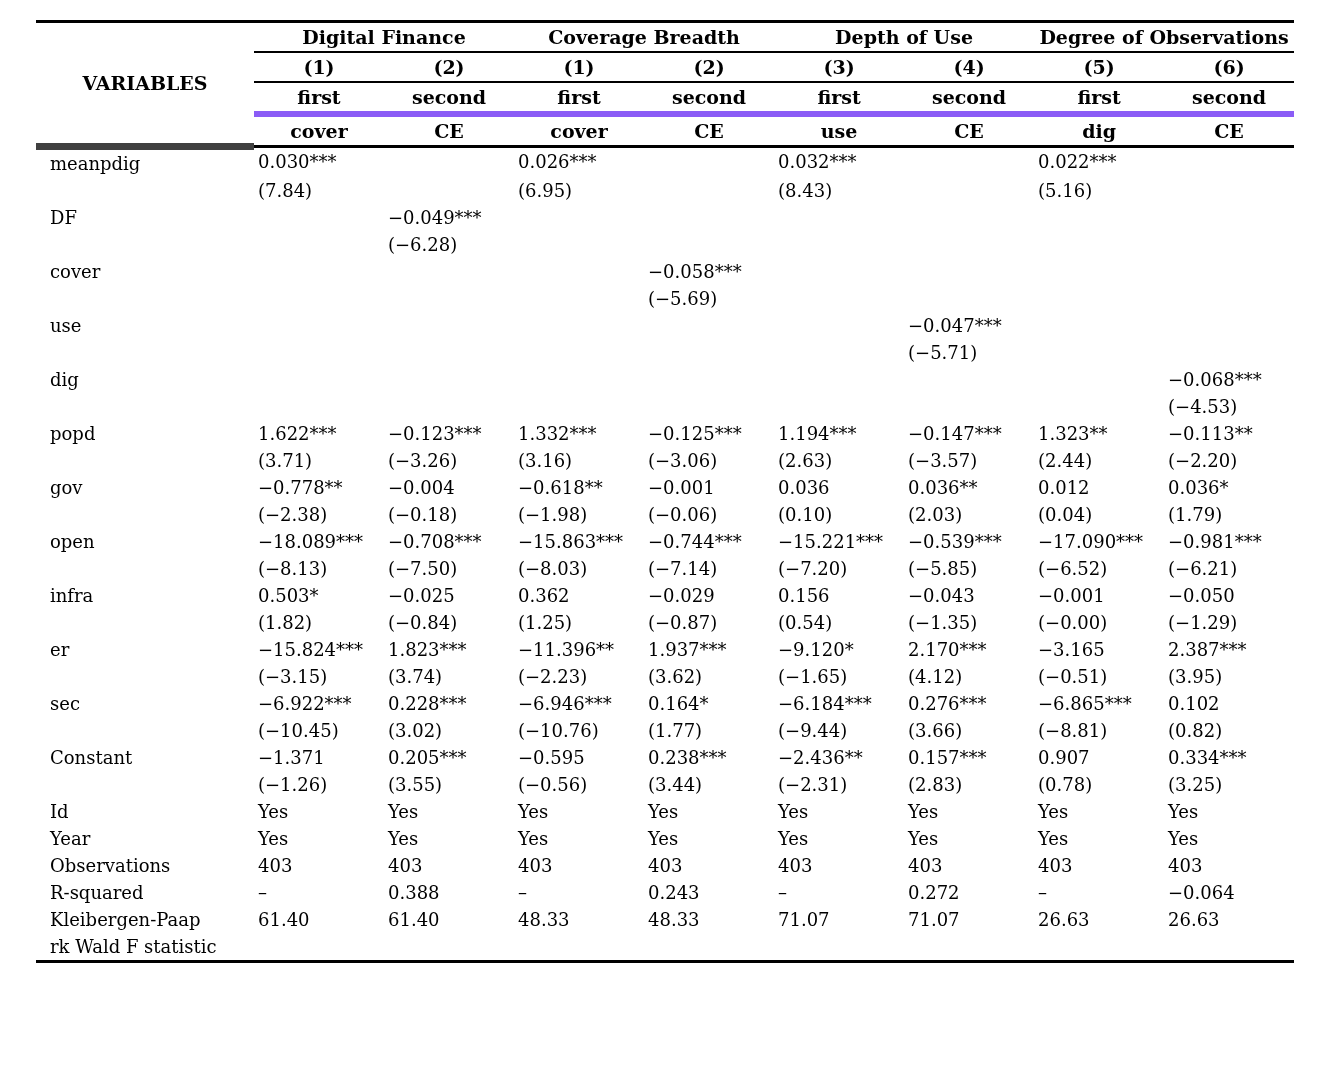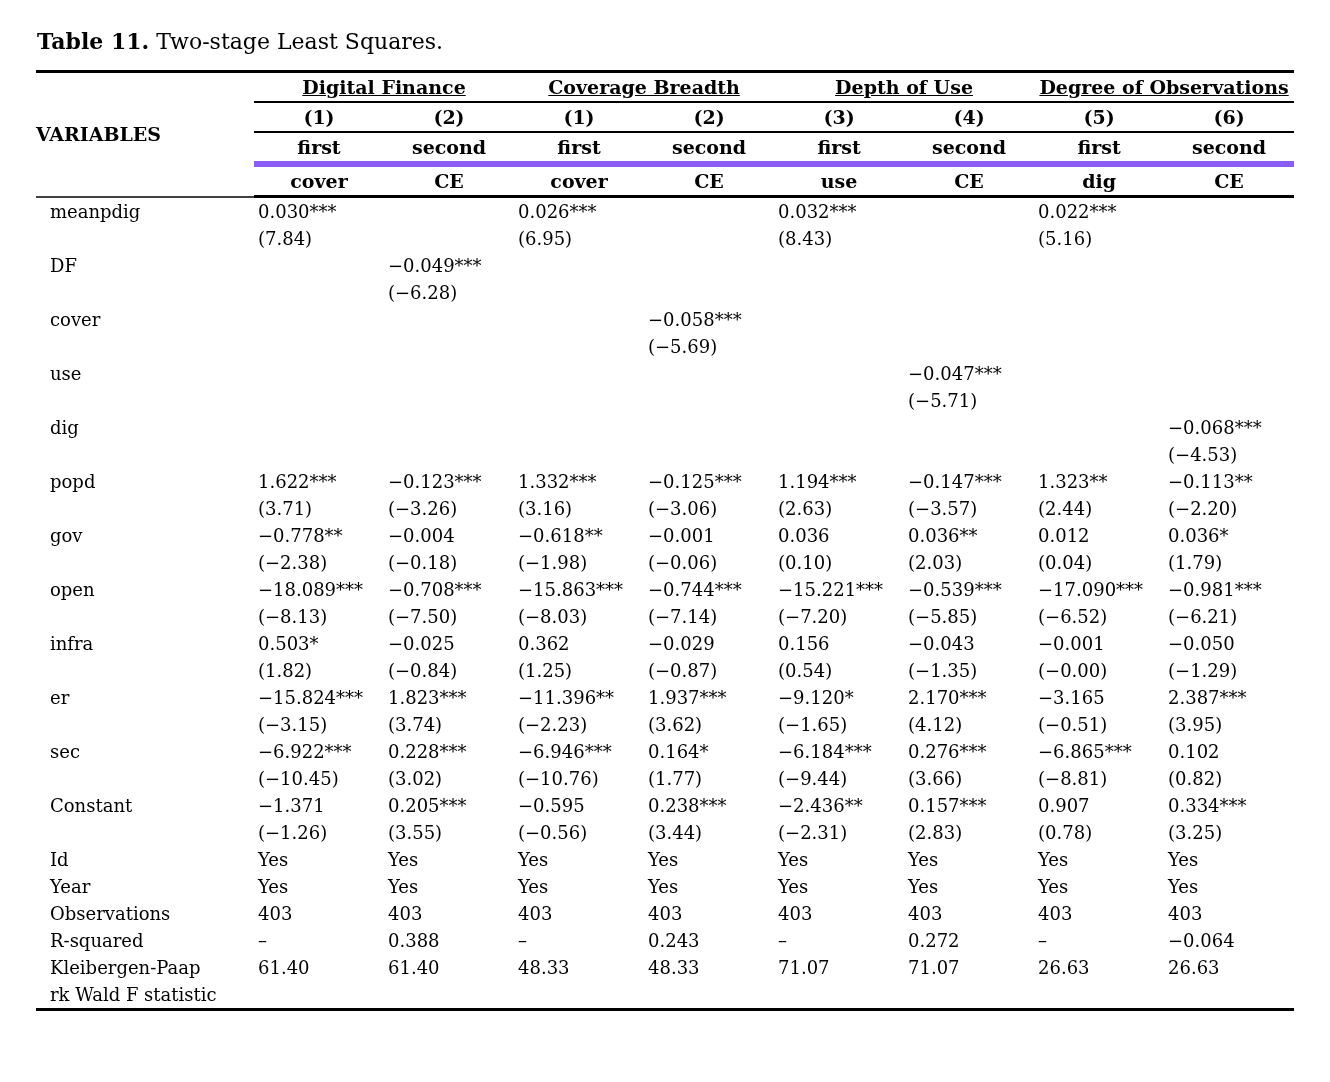--- a/index.html
+++ b/index.html
@@ -21,41 +21,40 @@
   }
   col.c0 { width:218px; }
   col.cn { width:130px; }
   th, td { padding:0; margin:0; }
   thead th {
     font-weight:bold; text-align:center;
     font-size:19px; line-height:28px;
     white-space:nowrap; overflow:visible;
   }
   th.varhead {
-    text-align:left; vertical-align:middle;
-    border-bottom:2px solid #404040;
+    text-align:center; vertical-align:middle;
+    border-bottom:7px solid #404040;
   }
-  th.grp   { border-bottom:2px solid #000;text-decoration:underline; }
+  th.grp   { border-bottom:2px solid #000; }
   th.num   { border-bottom:2px solid #000; }
   th.stage { border-bottom:6px solid #8b5cf6; }
   th.dep   { border-bottom:3px solid #000; }
   tbody td {
     font-size:18px; line-height:27px;
     text-align:left; vertical-align:top;
     padding-left:4px; white-space:nowrap;
   }
   td.lbl { padding-left:14px; }
   .footnote { font-size:19px; margin:9px 0 0 1px; }
 </style>
 </head>
 <body>
 
 <div class="page">
 
-  <div class="title"><span class="b">Table 11.</span><span> Two-stage Least Squares.</span></div>
 
   <table class="results">
     <colgroup>
       <col class="c0">
         <col class="cn">
         <col class="cn">
         <col class="cn">
         <col class="cn">
       <col class="cn">
         <col class="cn">

